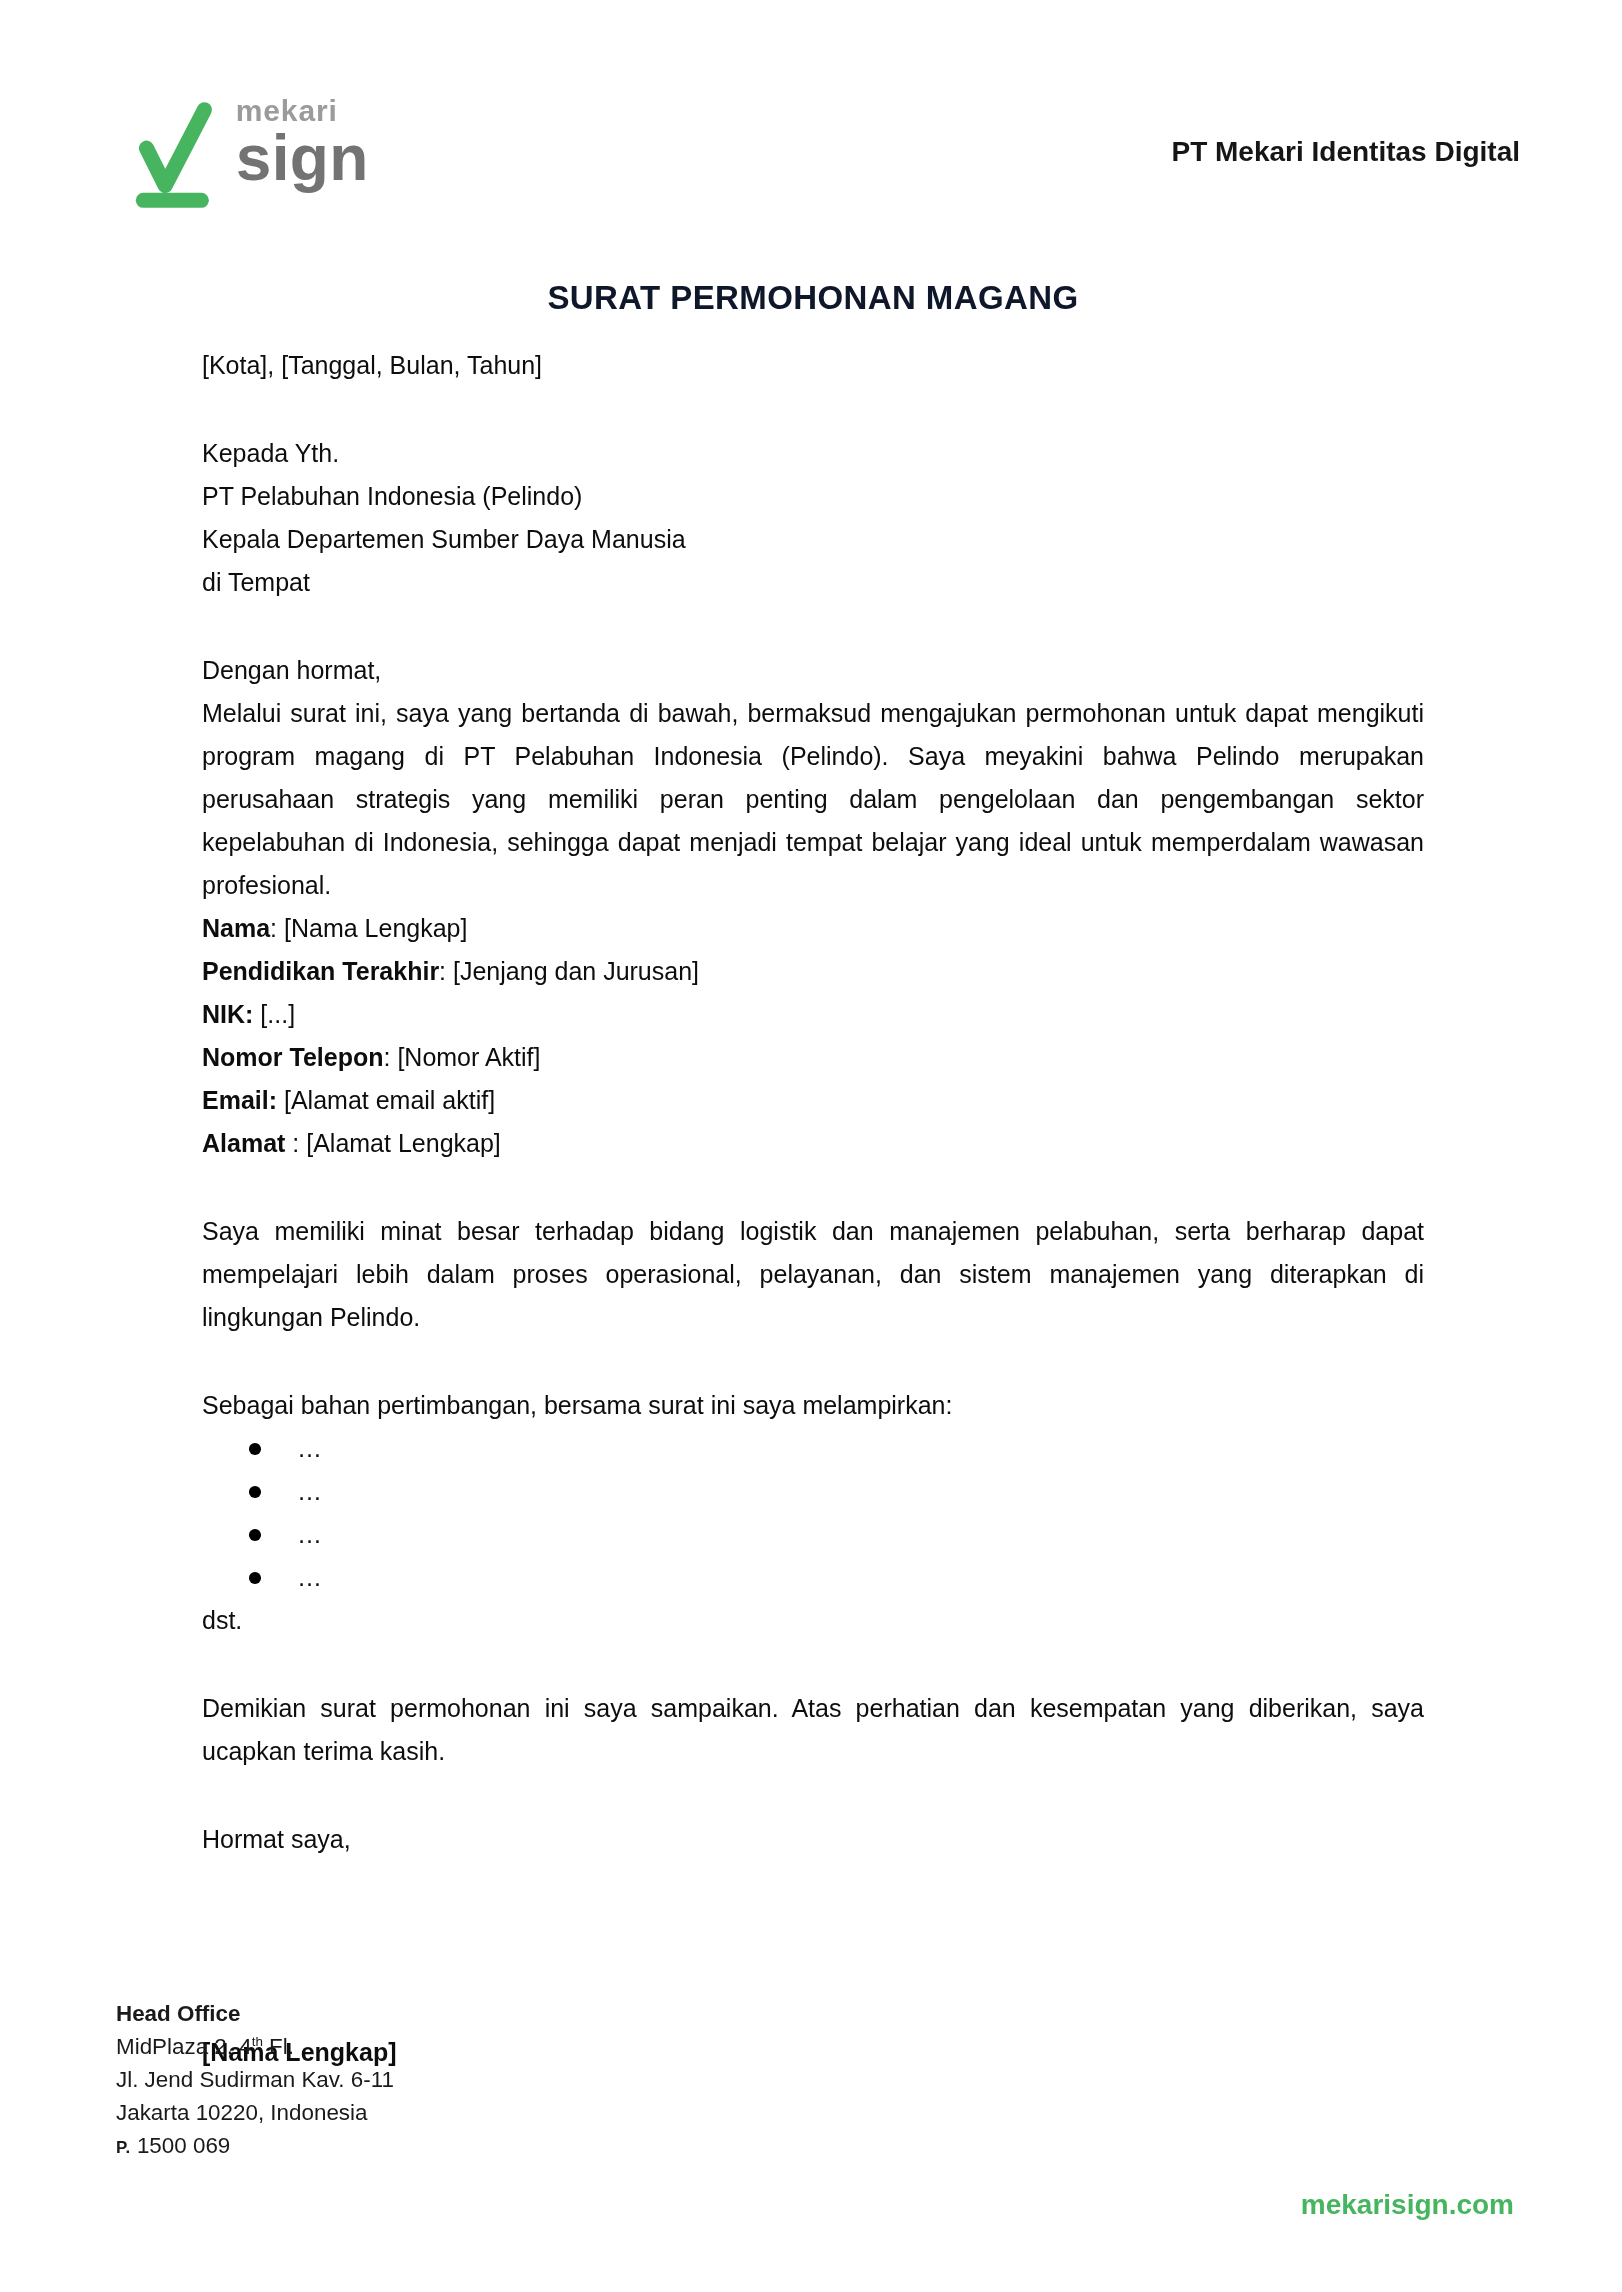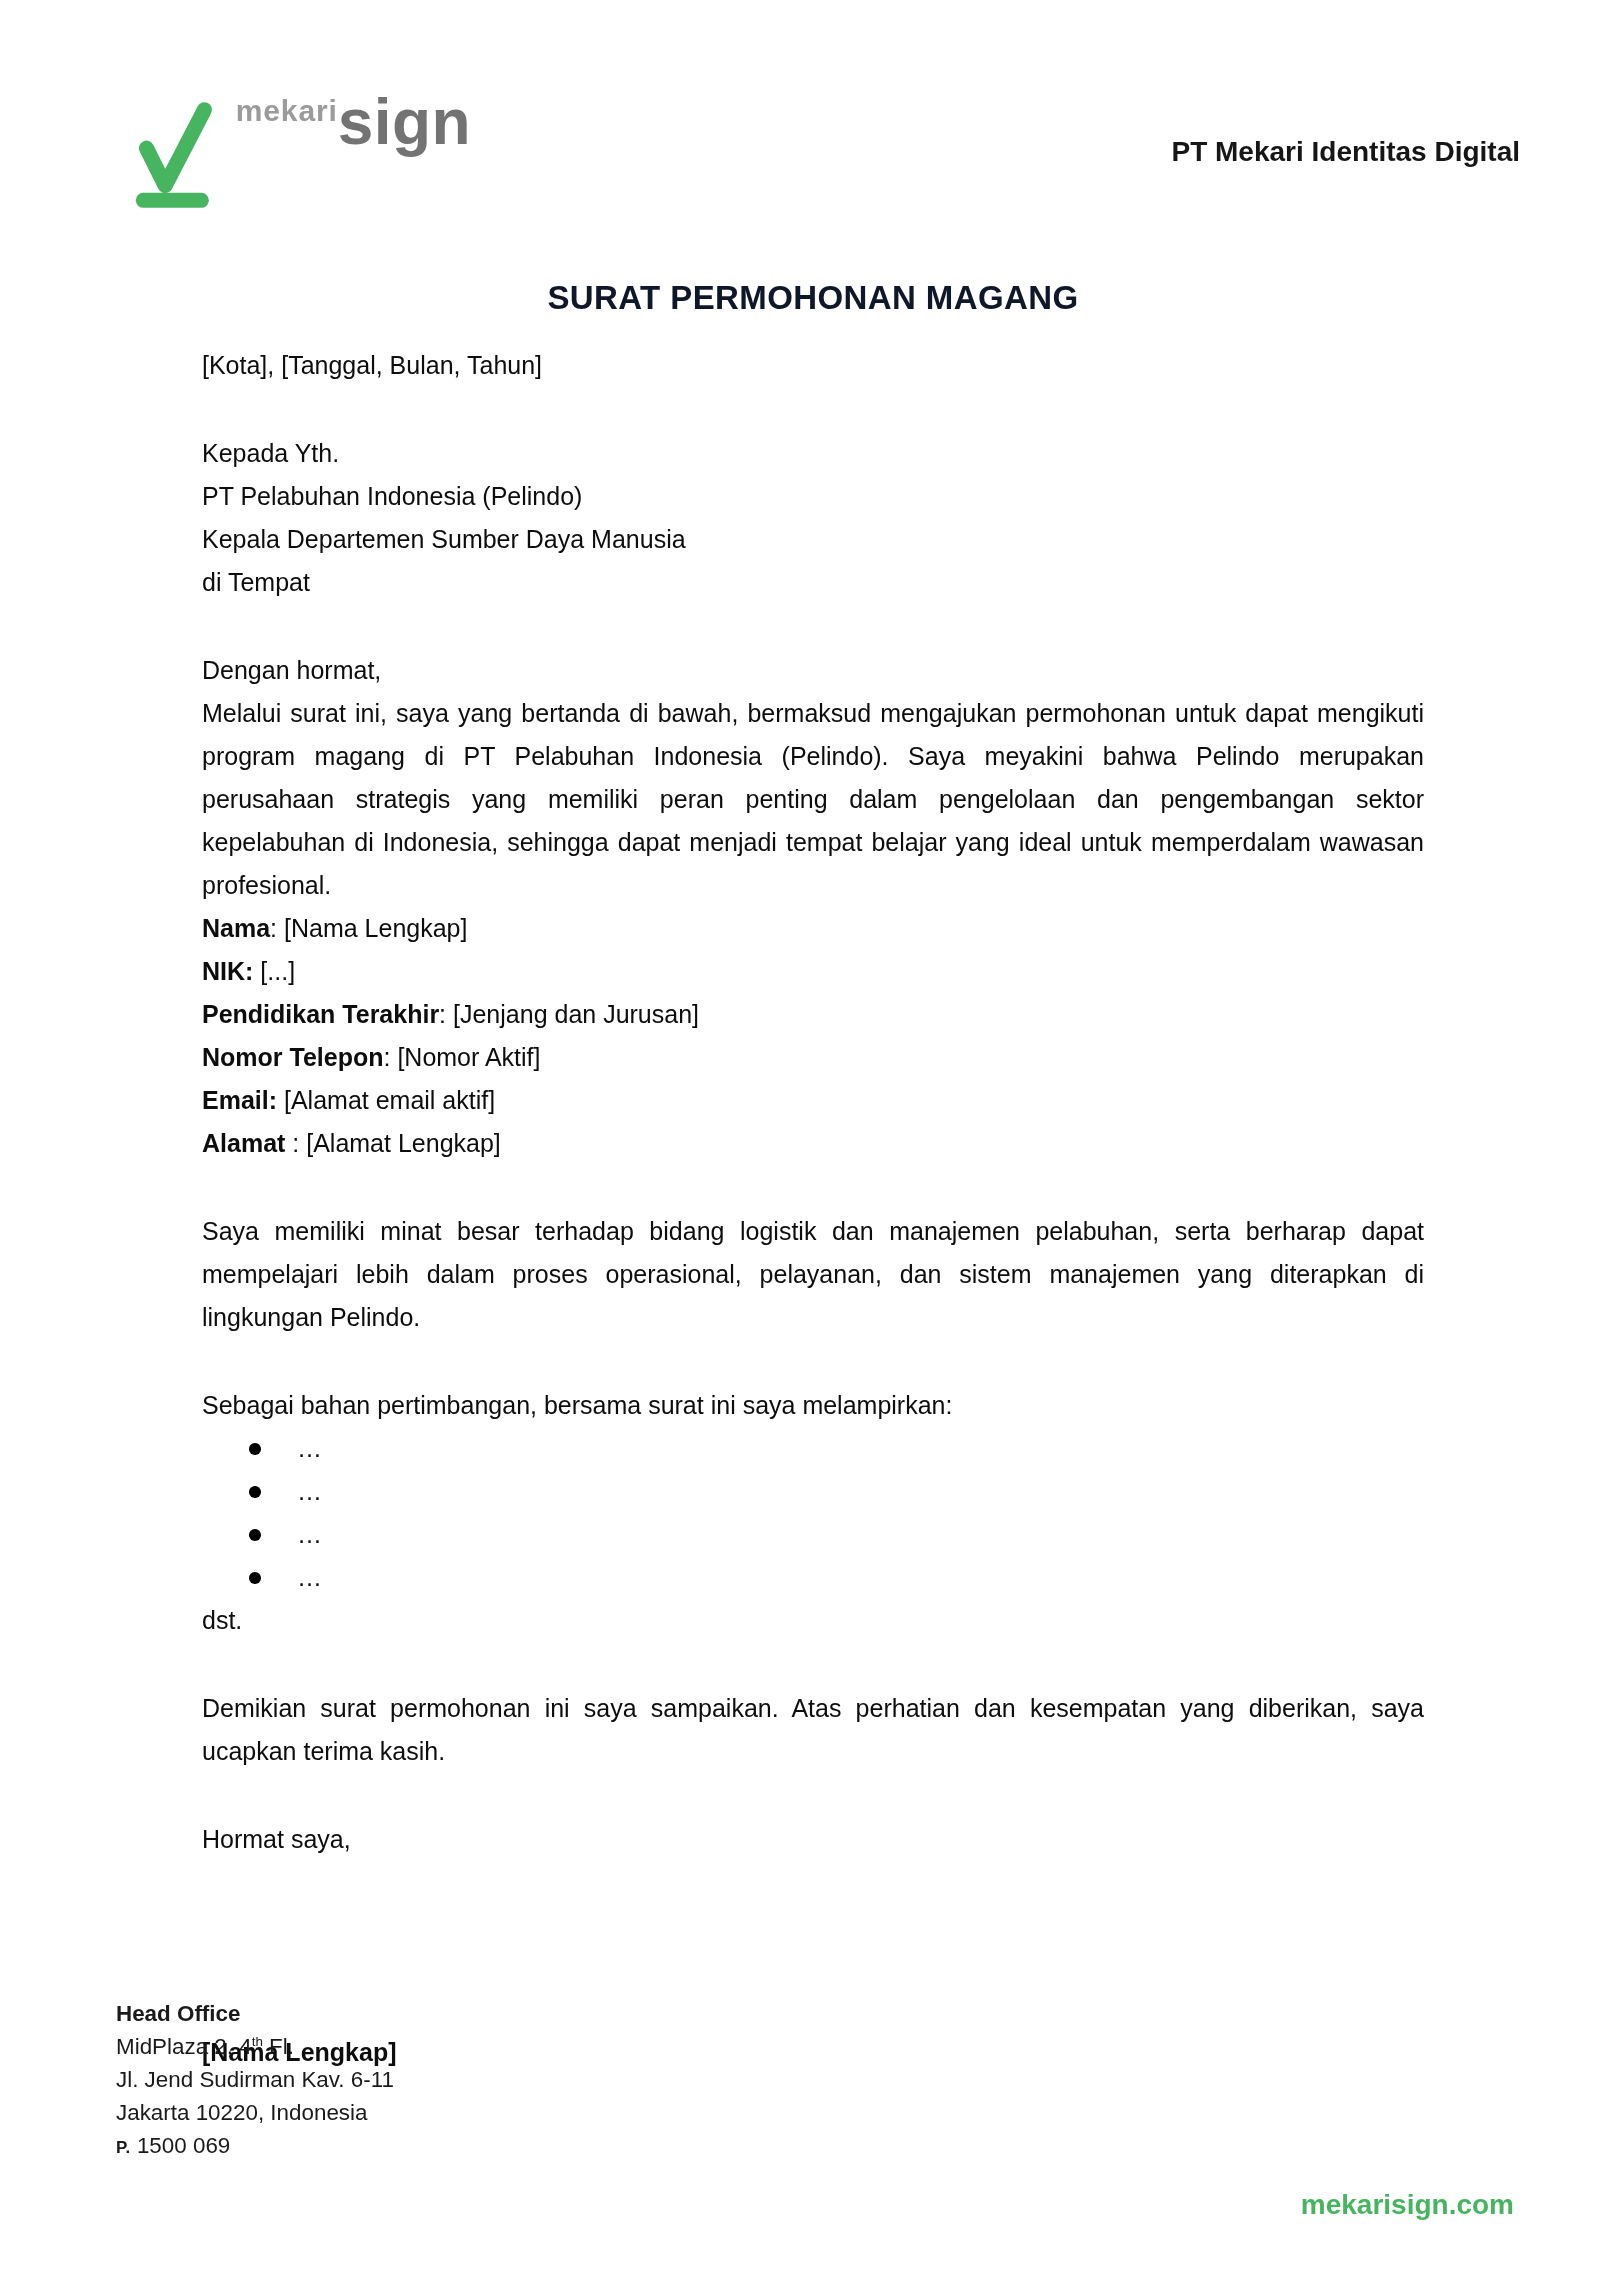--- a/index.html
+++ b/index.html
@@ -9,21 +9,21 @@
     width:1623px; height:2293px;
     background:#ffffff;
     font-family:"Liberation Sans", sans-serif;
     color:#111111;
     overflow:hidden;
     margin:0 auto;
   }
   
   .logo { position:absolute; left:134px; top:93px; display:flex; align-items:flex-start; }
   .logo svg { display:block; margin-top:5.4px; }
-  .logo-text { margin-left:19.7px; display:flex; flex-direction:row; }
+  .logo-text { margin-left:19.7px; display:flex; flex-direction:column; }
   .logo-mekari { font-size:30px; font-weight:600; color:#9b9b9b; letter-spacing:0.9px; line-height:36px; }
   .logo-sign   { font-size:64px; font-weight:700; color:#737373; letter-spacing:0.4px; line-height:56px; margin-top:1px; }
   .company     { position:absolute; top:136px; right:103px; font-size:28px; font-weight:700; color:#161616; }
 
   
   .letter { position:absolute; left:202px; right:199px; top:276px; font-size:25px; line-height:43px; color:#0d0d0d; }
   .title  { font-size:33px; font-weight:700; text-align:center; line-height:43px; letter-spacing:0.4px; margin-bottom:25px; color:#0f172a; }
   .block  { margin-top:45px; }
   .just   { text-align:justify; }
   .b      { font-weight:700; }
@@ -73,22 +73,22 @@
       <div>PT Pelabuhan Indonesia (Pelindo)</div>
       <div>Kepala Departemen Sumber Daya Manusia</div>
       <div>di Tempat</div>
     </div>
 
     <div class="block">
       <div>Dengan hormat,</div>
       <p class="just">Melalui surat ini, saya yang bertanda di bawah, bermaksud mengajukan permohonan untuk dapat mengikuti program magang di PT Pelabuhan Indonesia (Pelindo). Saya meyakini bahwa Pelindo merupakan perusahaan strategis yang memiliki peran penting dalam pengelolaan dan pengembangan sektor kepelabuhan di Indonesia, sehingga dapat menjadi tempat belajar yang ideal untuk memperdalam wawasan profesional.</p>
       <div>
         <div><span class="b">Nama</span><span>: </span><span>[Nama Lengkap]</span></div>
+        <div><span class="b">Pendidikan Terakhir</span><span>: </span><span>[Jenjang dan Jurusan]</span></div>
         <div><span class="b">NIK:</span><span> </span><span>[...]</span></div>
-        <div><span class="b">Pendidikan Terakhir</span><span>: </span><span>[Jenjang dan Jurusan]</span></div>
         <div><span class="b">Nomor Telepon</span><span>: </span><span>[Nomor Aktif]</span></div>
         <div><span class="b">Email:</span><span> </span><span>[Alamat email aktif]</span></div>
         <div><span class="b">Alamat</span><span> : </span><span>[Alamat Lengkap]</span></div>
       </div>
     </div>
 
     <p class="block just">Saya memiliki minat besar terhadap bidang logistik dan manajemen pelabuhan, serta berharap dapat mempelajari lebih dalam proses operasional, pelayanan, dan sistem manajemen yang diterapkan di lingkungan Pelindo.</p>
 
     <div class="block">
       <div>Sebagai bahan pertimbangan, bersama surat ini saya melampirkan:</div>

